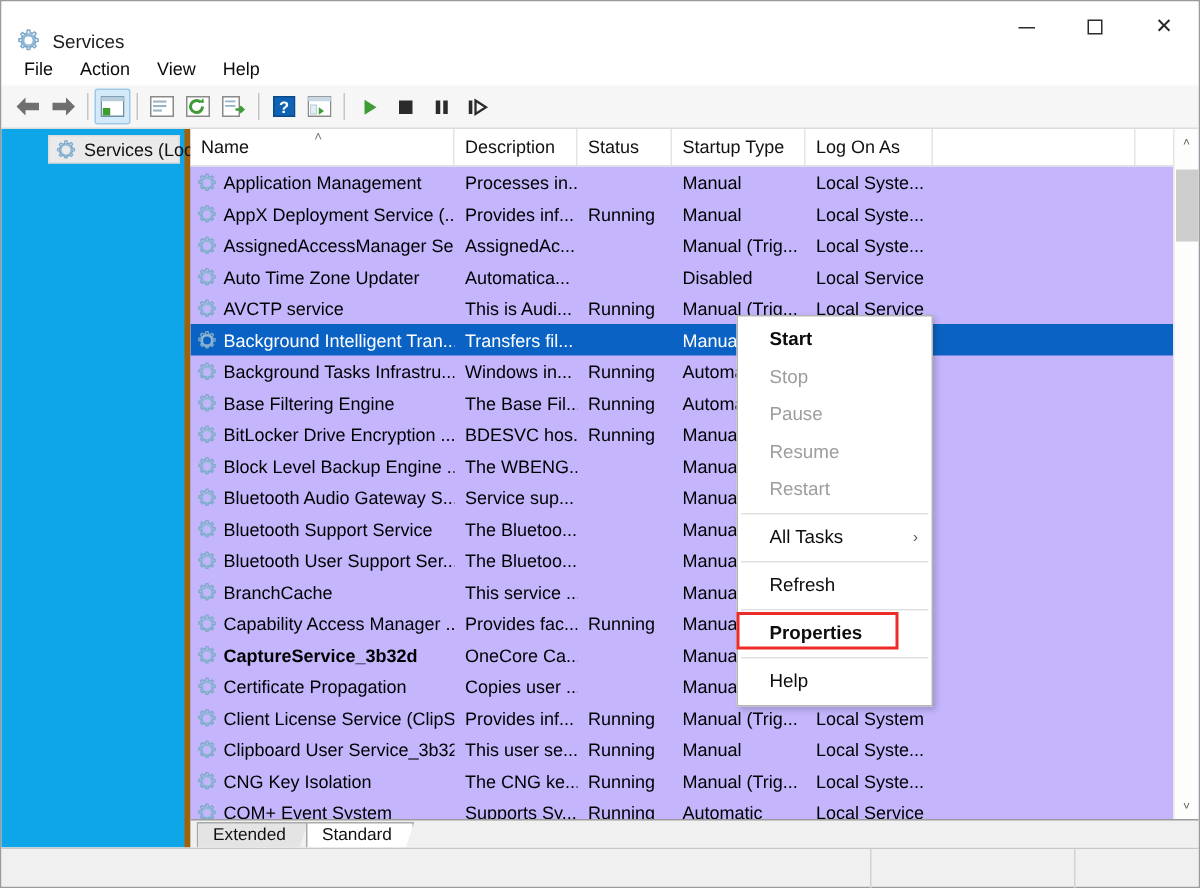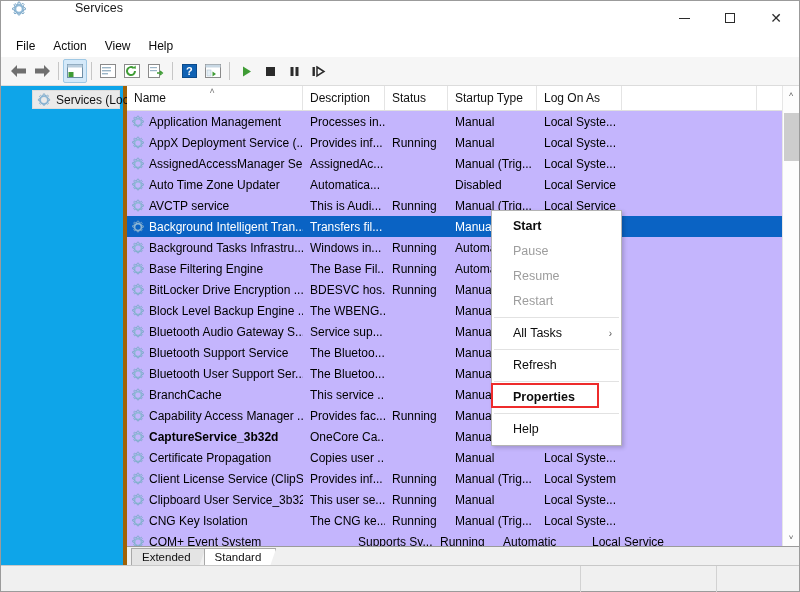--- a/index.html
+++ b/index.html
@@ -10,21 +10,21 @@
     font-size:12px;color:#000;background:#f0f0f0;
   }
   .window{
     position:absolute;left:0;top:0;width:800px;height:592px;
     background:#ffffff;border:1px solid #9b9b9b;box-sizing:border-box;
     display:flex;flex-direction:column;
   }
   
   .titlebar{
     height:34px;flex:0 0 34px;background:#ffffff;
-    display:flex;align-items:flex-start;position:relative;gap:40px;
+    display:flex;align-items:flex-end;position:relative;
   }
   .title-icon{width:16px;height:16px;margin-left:10px;margin-right:8px;flex:0 0 16px;}
   .title-text{font-size:12.5px;color:#1a1a1a;}
   .win-buttons{position:absolute;right:0;top:0;height:34px;display:flex;}
   .win-btn{
     width:46px;height:34px;display:flex;align-items:center;justify-content:center;
     font-size:12px;color:#2b2b2b;
   }
   .glyph-min{display:block;width:11px;height:1px;background:#2b2b2b;}
   .glyph-max{display:block;width:10px;height:10px;border:1.2px solid #2b2b2b;box-sizing:border-box;}
@@ -529,21 +529,21 @@
                 <div class="cell " style="width: 85px; flex: 0 0 85px;">Local Syste...</div>
               </div>
               <div class="row">
                 <div class="cell name" style="width: 176px; flex: 0 0 176px;">
                   <svg class="svcicon" viewBox="0 0 16 16">
                     <circle cx="8" cy="8" r="4" fill="none" stroke="#8fb8d6" stroke-width="2"></circle>
                     <path d="M7.2 1.3h1.6l.3 1.6 1.4.6 1.3-.9 1.1 1.1-.9 1.3.6 1.4 1.6.3v1.6l-1.6.3-.6 1.4.9 1.3-1.1 1.1-1.3-.9-1.4.6-.3 1.5H7.2l-.3-1.5-1.4-.6-1.3.9L3.1 11l.9-1.3-.6-1.4-1.6-.3V6.4l1.6-.3.6-1.4-.9-1.3 1.1-1.1 1.3.9 1.4-.6z" fill="none" stroke="#7ea9c9" stroke-width="1"></path>
                   </svg>
                   <span>COM+ Event System</span>
                 </div>
-                <div class="cell " style="width: 82px; flex: 0 0 82px; margin-left: 48px;">Supports Sy...</div>
+                <div class="cell " style="width: 82px; flex: 0 0 82px;">Supports Sy...</div>
                 <div class="cell " style="width: 63px; flex: 0 0 63px;">Running</div>
                 <div class="cell " style="width: 89px; flex: 0 0 89px;">Automatic</div>
                 <div class="cell " style="width: 85px; flex: 0 0 85px;">Local Service</div>
               </div>
             </div>
         </div>
 
         <div class="vscroll">
           <div class="sbtn">˄</div>
           <div class="strack">
@@ -553,20 +553,21 @@
         </div>
       </div>
 
       <div class="tabsbar">
         <div class="tab">Extended</div>
         <div class="tab active">Standard</div>
       </div>
 
       <div class="ctxmenu" id="ctxmenu">
           <div class="ctxitem bold">Start</div>
+          <div class="ctxitem disabled">Stop</div>
           <div class="ctxitem disabled">Pause</div>
           <div class="ctxitem disabled">Resume</div>
           <div class="ctxitem disabled">Restart</div>
           <div class="ctxsep"></div>
           <div class="ctxitem">All Tasks<span class="arrow">›</span></div>
           <div class="ctxsep"></div>
           <div class="ctxitem">Refresh</div>
           <div class="ctxsep"></div>
           <div class="ctxitem bold">Properties<span class="redbox" style="border-color: rgb(238, 43, 43);"></span></div>
           <div class="ctxsep"></div>

